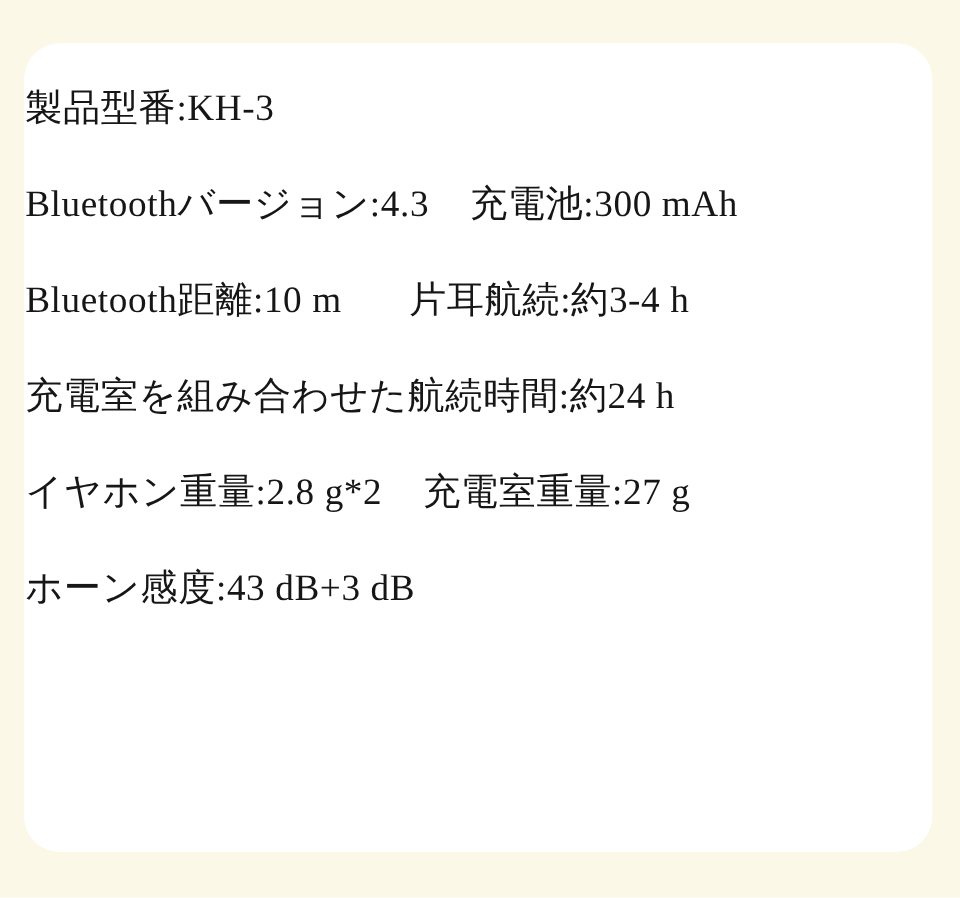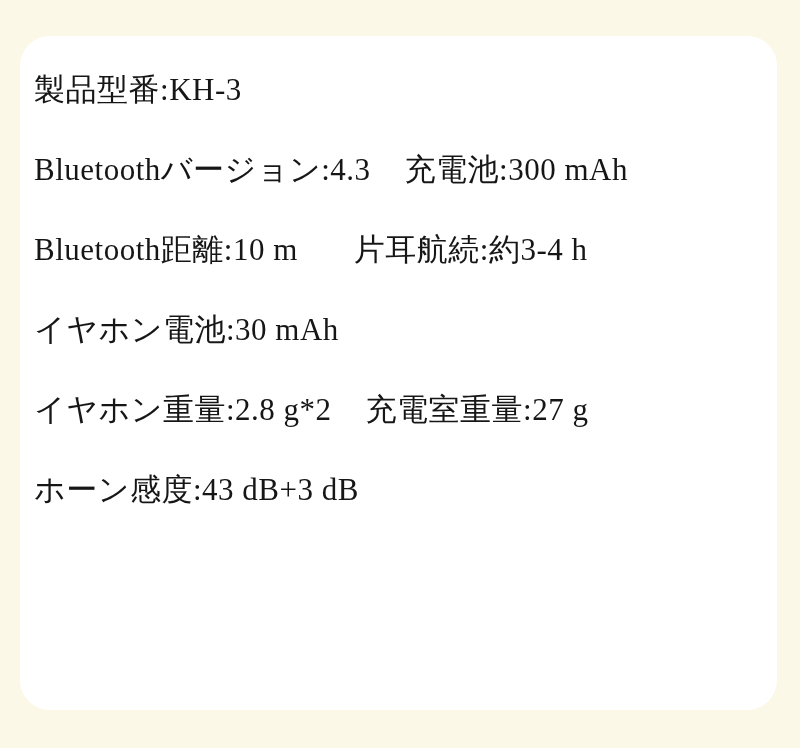--- a/index.html
+++ b/index.html
@@ -16,21 +16,21 @@
     overflow:hidden;
   }
   .spec-card{
     position:absolute;
     left:20px;
     top:36px;
     width:757px;
     height:674px;
     background:var(--card,#ffffff);
     border-radius:30px;
-    padding:14px 10px 16px 14px;
+    padding:14px 10px 16px 1px;
   }
   .spec-line{
     height:80px;
     line-height:80px;
     font-size:31px;
     white-space:nowrap;
     letter-spacing:0.5px;
   }
   .pair{display:inline;}
   .pair .label,.pair .colon,.pair .value{display:inline;}
@@ -47,24 +47,24 @@
   </div>
 
   <div class="spec-line">
     <span class="pair"><span class="label">Bluetoothバージョン</span><span class="colon">:</span><span class="value">4.3</span></span><span class="pair gap"><span class="label">充電池</span><span class="colon">:</span><span class="value">300 mAh</span></span>
   </div>
 
   <div class="spec-line">
     <span class="pair"><span class="label">Bluetooth距離</span><span class="colon">:</span><span class="value">10 m</span></span><span class="pair gap-wide"><span class="label">片耳航続</span><span class="colon">:</span><span class="value">約3-4 h</span></span>
   </div>
 
+  <div class="spec-line">
+    <span class="pair"><span class="label">充電室を組み合わせた航続時間</span><span class="colon">:</span><span class="value">約24 h</span></span>
+  </div>
 
-  <div class="spec-line">
-    <span class="pair"><span class="label">イヤホン電池</span><span class="colon">:</span><span class="value">30 mAh</span></span>
-  </div>
 
   <div class="spec-line">
     <span class="pair"><span class="label">イヤホン重量</span><span class="colon">:</span><span class="value">2.8 g*2</span></span><span class="pair gap"><span class="label">充電室重量</span><span class="colon">:</span><span class="value">27 g</span></span>
   </div>
 
 
   <div class="spec-line">
     <span class="pair"><span class="label">ホーン感度</span><span class="colon">:</span><span class="value">43 dB+3 dB</span></span>
   </div>
 

